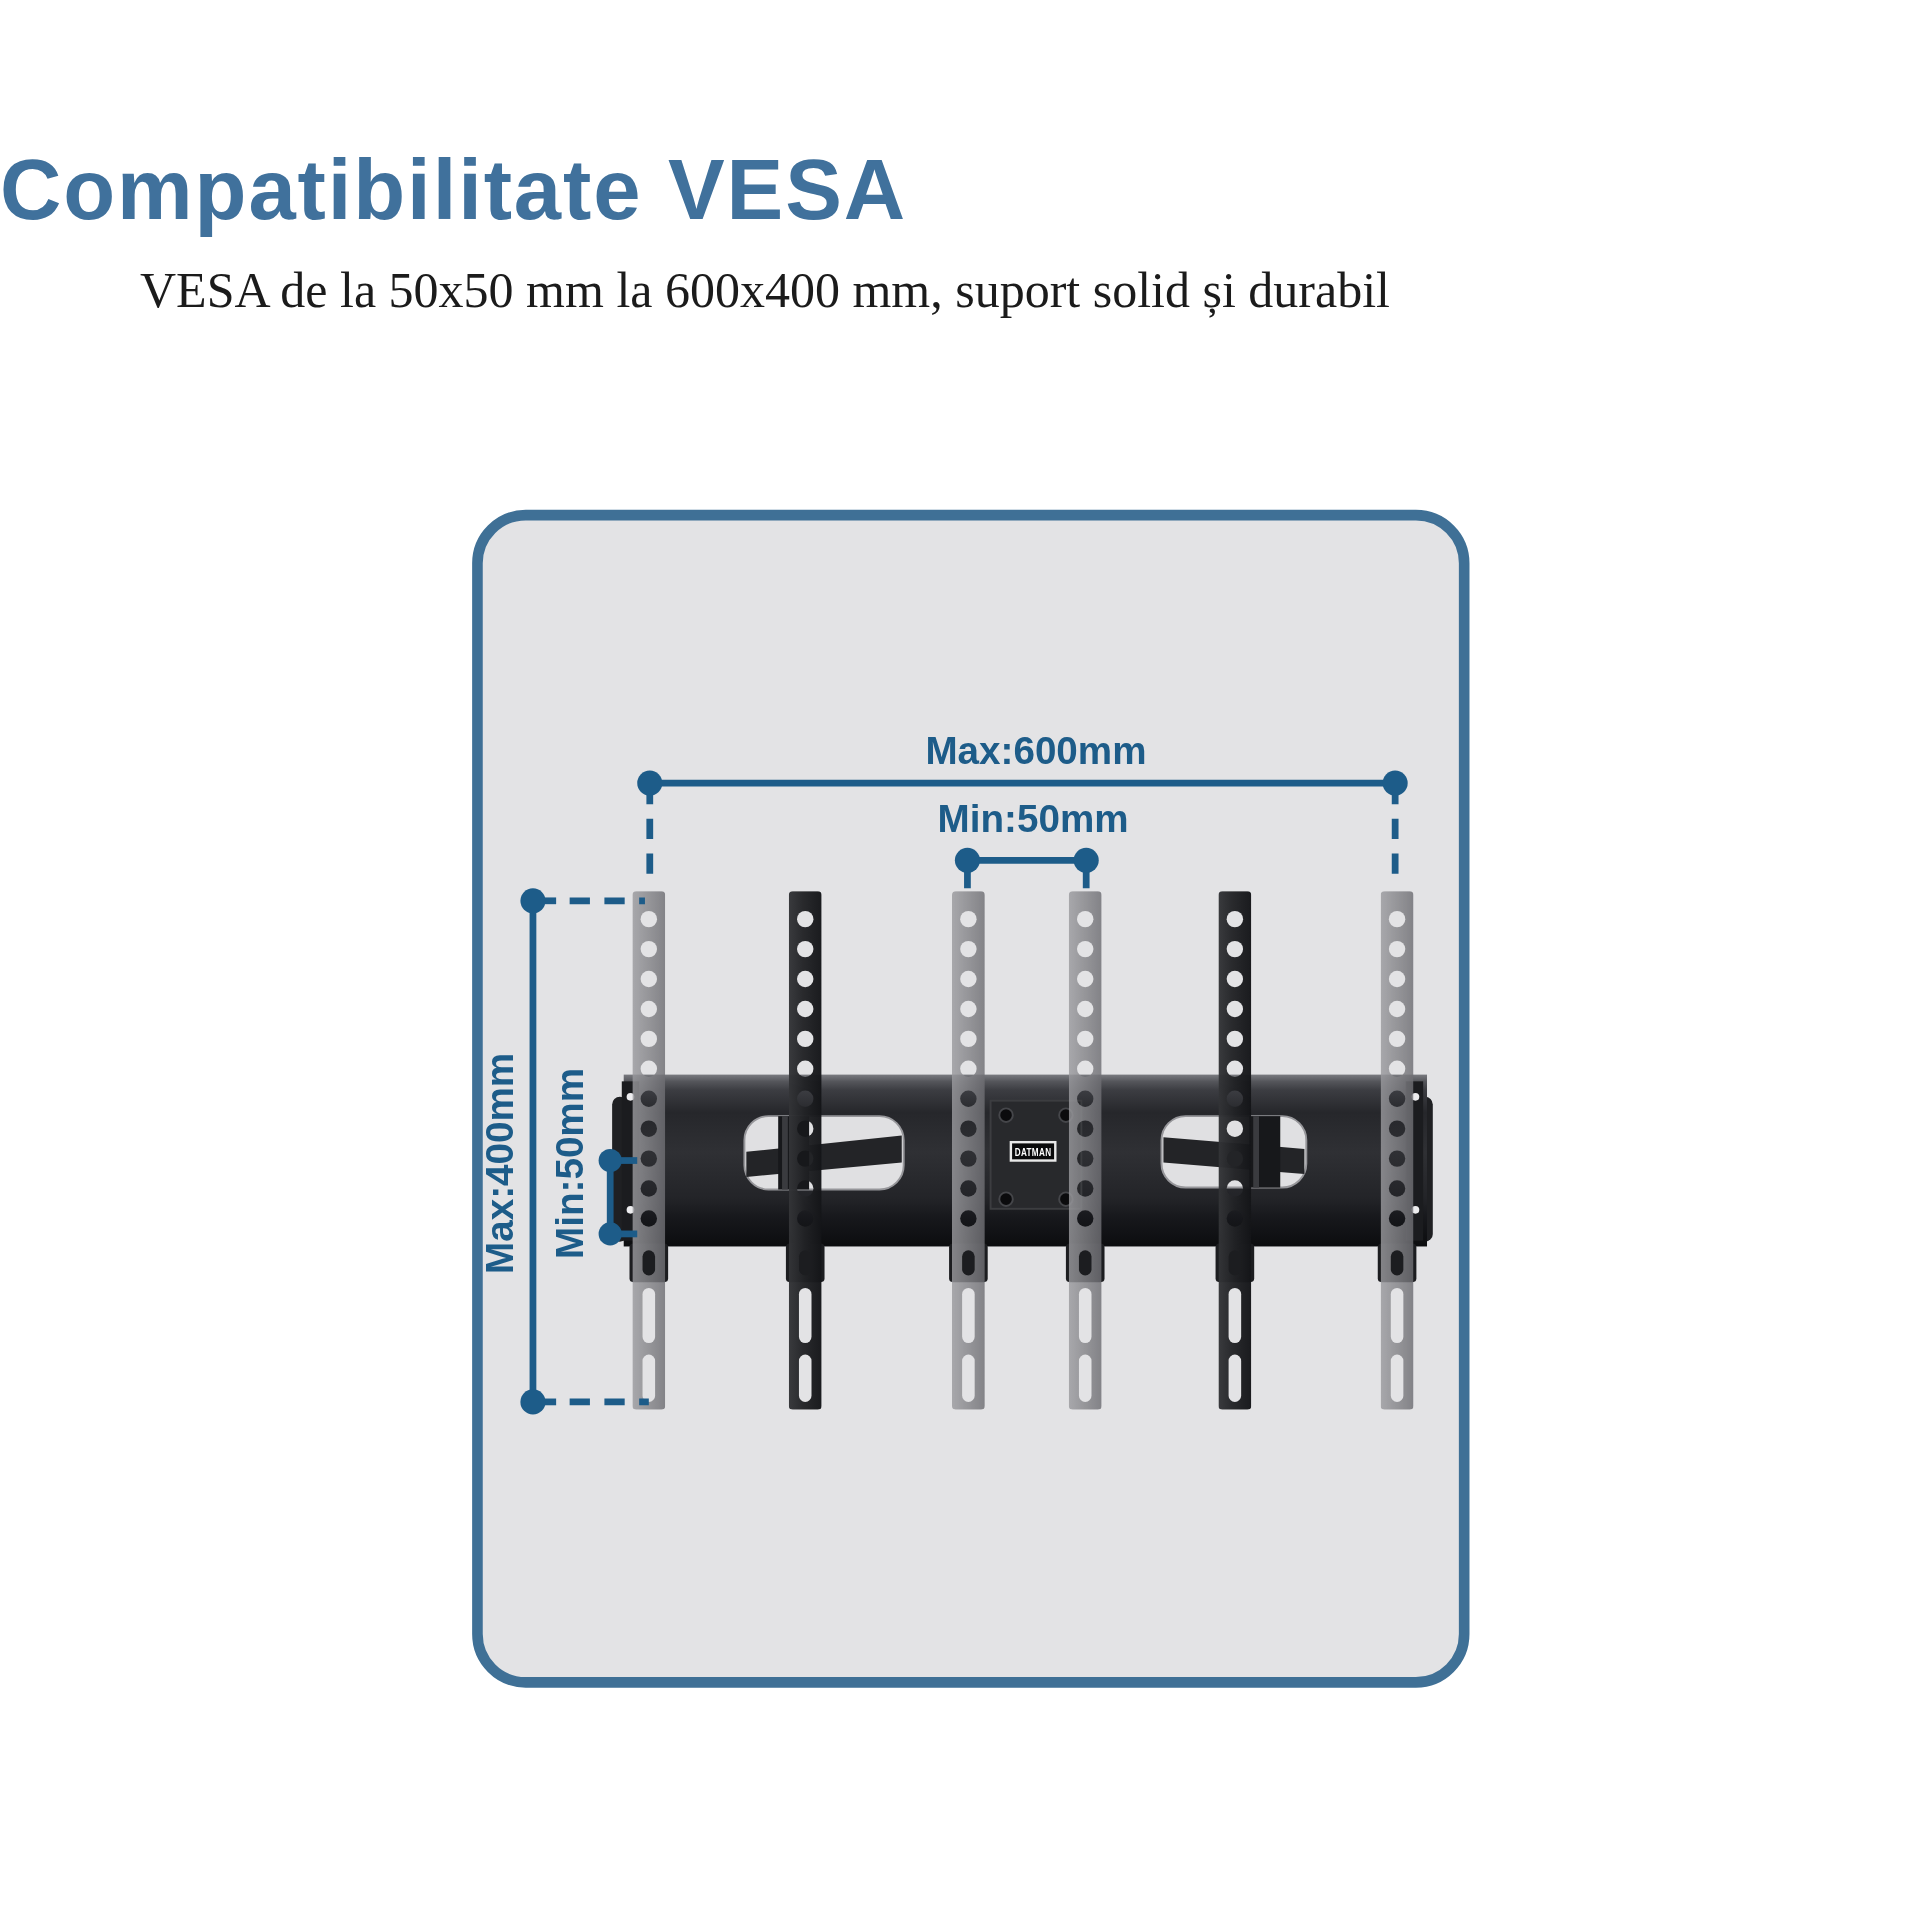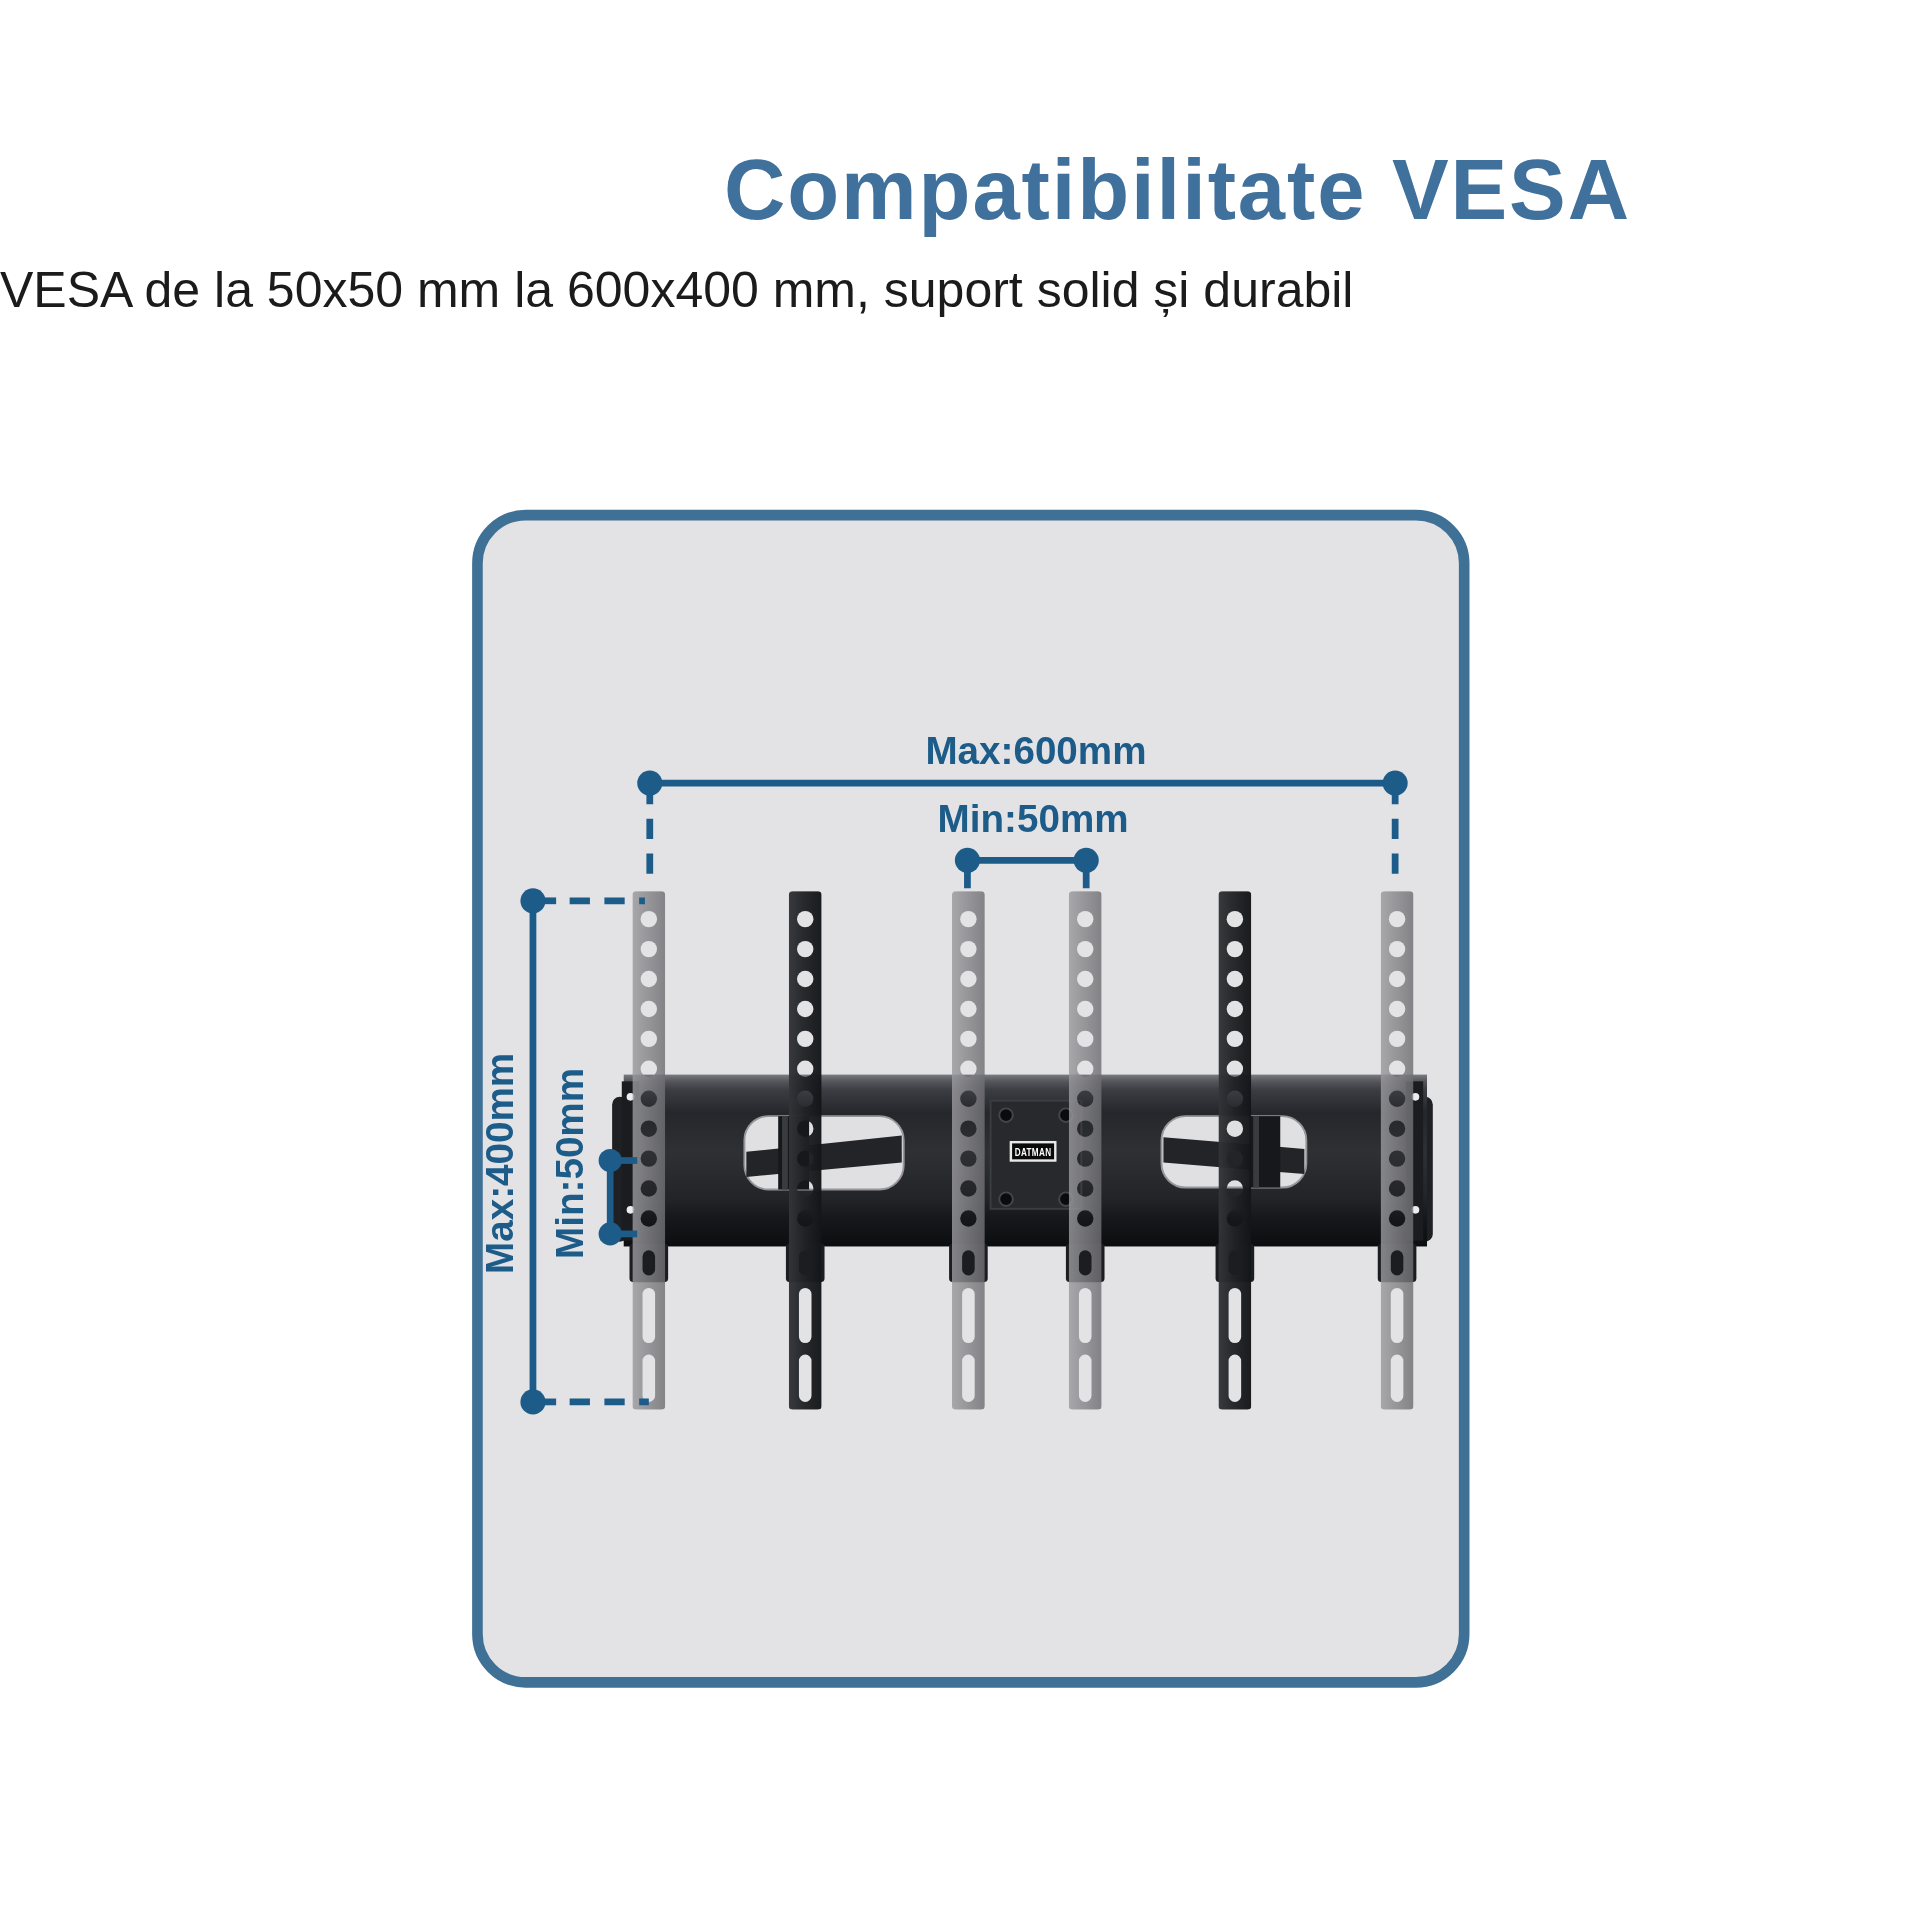--- a/index.html
+++ b/index.html
@@ -1,26 +1,26 @@
 <!DOCTYPE html>
 <html><head>
 <meta charset="utf-8">
 <style>
   html,body{margin:0;padding:0;}
   body{
     width:1931px;height:1931px;background:#ffffff;position:relative;
     font-family:"Liberation Sans", sans-serif;overflow:hidden;
   }
   .page-title{
-    position:absolute;top:147px;left:0;width:1631px;text-align:right;
+    position:absolute;top:147px;left:0;width:1631px;text-align:left;
     font-size:85px;font-weight:bold;color:#40719c;letter-spacing:1.9px;line-height:1.0;
   }
   .page-subtitle{
-    position:absolute;top:263px;left:0;width:1530px;
-    font-size:50px;font-weight:400;color:#1b1b1b;letter-spacing:0px;line-height:1.1;
+    position:absolute;top:263px;left:0;width:1530px;text-align:center;
+    font-size:50px;font-weight:400;color:#1b1b1b;letter-spacing:0px;line-height:1.1;font-family:Liberation Serif, serif;
   }
   svg{position:absolute;left:0;top:0;}
   .dim-label{
     font-family:"Liberation Sans", sans-serif;
     font-weight:bold;font-size:40px;fill:#1d5c89;
   }
   .brand-label{
     font-family:"Liberation Sans", sans-serif;
     font-weight:bold;font-size:12px;fill:#ffffff;letter-spacing:0.5px;
   }

